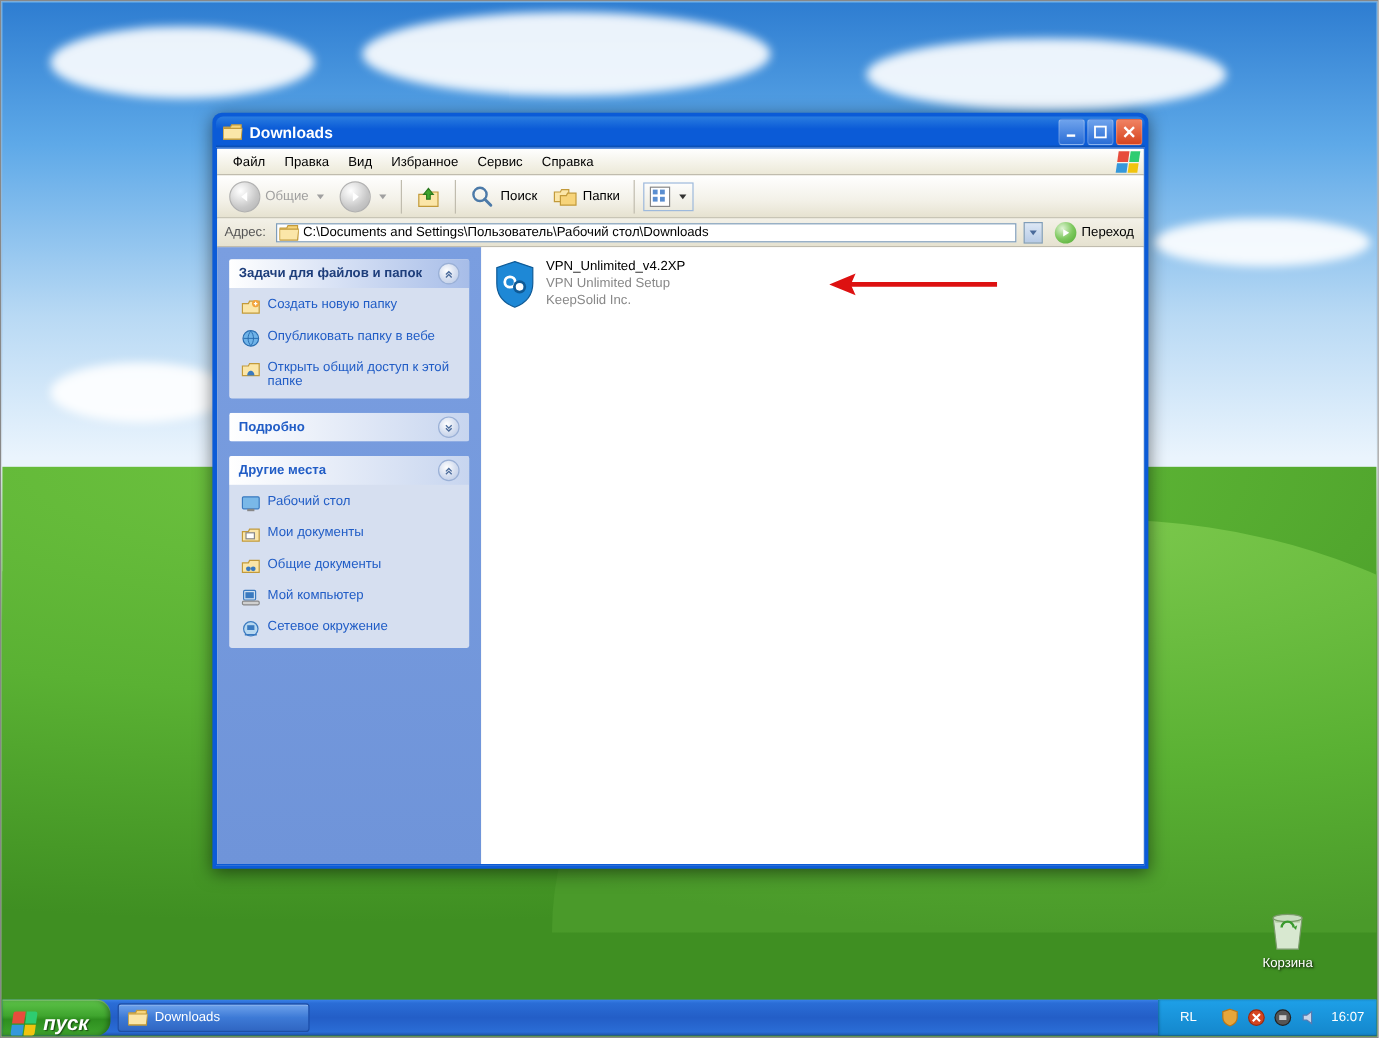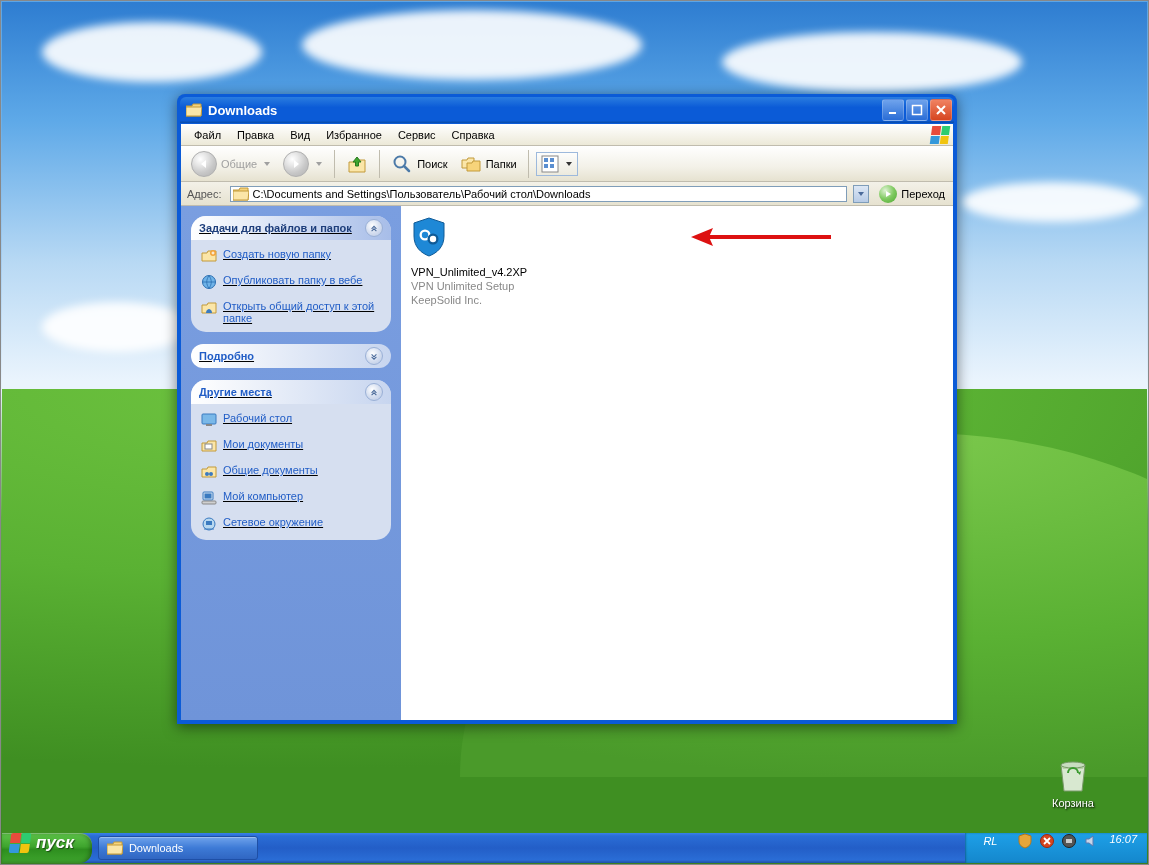--- a/index.html
+++ b/index.html
@@ -9,30 +9,30 @@
 .sky { position: absolute; left:0; right:0; top:0; height:55%; background: linear-gradient(to bottom,#2e7dd1 0%, #5ea9e8 25%, #b8d9f4 55%, #eaf4fd 80%); }
 .cloud { position:absolute; background: rgba(255,255,255,0.9); border-radius: 50%; filter: blur(4px); }
 .hill { position:absolute; left:-10%; right:-10%; bottom:0; height:55%; background: radial-gradient(ellipse 120% 100% at 30% 0%, #6dc23f 0%, #5ab133 40%, #3f8f22 80%); }
 .hill2 { position:absolute; right:-20%; bottom:10%; width:80%; height:40%; background: radial-gradient(ellipse 100% 100% at 50% 0%, #7bc84c 0%, #5ab133 60%, #4a9a2a 100%); border-radius: 50% 50% 0 0 / 100% 100% 0 0; }
 
 .desk-icon { position:absolute; right:45px; bottom:55px; width:60px; text-align:center; color:white; text-shadow: 1px 1px 2px #000; font-size:11px; }
 .desk-icon .bin { width:38px; height:40px; margin:0 auto 4px; position:relative; }
 .desk-icon .bin svg { width:38px; height:40px; }
 
 .taskbar { position:absolute; left:1px; right:1px; bottom:1px; height:30px; background: linear-gradient(to bottom,#3a80e8 0%, #2a6dd6 10%, #235ec7 50%, #2a6dd6 90%, #1e4fa6 100%); display:flex; align-items:stretch; color:white; }
-.start-btn { display:flex; align-items:flex-start; padding:0 18px 0 8px; font-style:italic; font-weight:bold; font-size:17px; background: linear-gradient(to bottom,#5fc44a 0%, #3fa52e 45%, #2e8f1f 55%, #3fa52e 100%); border-radius: 0 12px 12px 0; box-shadow: inset -2px 0 4px rgba(0,0,0,0.3), inset 0 1px 0 rgba(255,255,255,0.3); text-shadow: 1px 1px 1px rgba(0,0,0,0.5); }
+.start-btn { display:flex; align-items:flex-end; padding:0 18px 0 8px; font-style:italic; font-weight:bold; font-size:17px; background: linear-gradient(to bottom,#5fc44a 0%, #3fa52e 45%, #2e8f1f 55%, #3fa52e 100%); border-radius: 0 12px 12px 0; box-shadow: inset -2px 0 4px rgba(0,0,0,0.3), inset 0 1px 0 rgba(255,255,255,0.3); text-shadow: 1px 1px 1px rgba(0,0,0,0.5); }
 .start-btn .logo { width:20px; height:20px; margin-right:6px; display:grid; grid-template: 1fr 1fr / 1fr 1fr; gap:1px; transform: skewX(-8deg); }
 .start-btn .logo span:nth-child(1){background:#e74c3c;border-radius:2px 0 0 0;}
 .start-btn .logo span:nth-child(2){background:#2ecc71;border-radius:0 2px 0 0;}
 .start-btn .logo span:nth-child(3){background:#3498db;border-radius:0 0 0 2px;}
 .start-btn .logo span:nth-child(4){background:#f1c40f;border-radius:0 0 2px 0;}
 .task-buttons { display:flex; align-items:center; padding:3px 6px; gap:2px; }
 .task-btn { height:24px; min-width:160px; display:flex; align-items:center; padding:0 8px; background: linear-gradient(to bottom,#6fa3ec 0%, #3d7ad6 50%, #3066c2 100%); border:1px solid #1e4fa6; border-radius:3px; box-shadow: inset 0 1px 0 rgba(255,255,255,0.3); font-size:11px; }
 .task-btn .ficon { width:16px; height:14px; margin-right:6px; }
-.tray { margin-left:auto; display:flex; align-items:flex-start; background: linear-gradient(to bottom,#1ea0e8 0%, #1487cc 100%); padding:0 10px 0 14px; gap:6px; box-shadow: inset 1px 0 2px rgba(0,0,0,0.3); font-style: italic; }
+.tray { margin-left:auto; display:flex; align-items:center; background: linear-gradient(to bottom,#1ea0e8 0%, #1487cc 100%); padding:0 10px 0 14px; gap:6px; box-shadow: inset 1px 0 2px rgba(0,0,0,0.3); }
 .tray-ic { width:16px; height:16px; }
 .clock { font-size:11px; margin-left:4px; }
 .lang { font-size:11px; margin-right:10px; padding:2px 4px; }
 
 .window { position:absolute; left:176px; top:93px; width:780px; height:630px; background:#0b5bd7; border-radius:8px 8px 0 0; box-shadow: 0 3px 14px rgba(0,0,0,0.5); padding:3px; display:flex; flex-direction:column; }
 .titlebar { height:26px; display:flex; align-items:center; padding:0 2px 0 6px; color:white; font-weight:bold; font-size:13px; background: linear-gradient(to bottom,#2a7de0 0%, #0b5bd7 40%, #0b5bd7 90%, #084aa8 100%); border-radius:6px 6px 0 0; }
 .titlebar .ficon { width:16px; height:14px; margin-right:6px; }
 .winbtns { margin-left:auto; display:flex; gap:2px; }
 .winbtn { width:22px; height:22px; border-radius:3px; display:flex; align-items:center; justify-content:center; color:white; font-weight:bold; font-family: Arial, sans-serif; }
 .winbtn.min, .winbtn.max { background: linear-gradient(to bottom,#6fa3ec,#2a6dd6); border:1px solid #fff3; }
@@ -64,30 +64,30 @@
 .addrlabel { padding:0 2px; color:#555; }
 .addrfield { flex:1; height:16px; background:white; border:1px solid #7f9db9; display:flex; align-items:center; padding:0 2px; }
 .addrfield .ficon { width:16px;height:14px; margin-right:4px; }
 .addrfield input { flex:1; border:none; outline:none; font: inherit; }
 .addrdown { width:16px; height:18px; background: linear-gradient(to bottom,#dce7f5,#b7cbe6); border:1px solid #7f9db9; display:flex;align-items:center;justify-content:center; }
 .go { display:flex; align-items:center; gap:4px; padding:0 4px; }
 .gocircle { width:18px;height:18px;border-radius:50%; background: radial-gradient(circle at 35% 30%, #dff3d4, #7ec95f 50%, #4ea832); display:flex;align-items:center;justify-content:center;}
 
 .body { flex:1; display:flex; }
 .sidepane { width:220px; background: linear-gradient(to bottom,#7a9ee0 0%, #6f94d9 100%); padding:10px; display:flex; flex-direction:column; gap:12px; }
-.panel { background:#d6dff0; border-radius:15px; overflow:hidden;text-decoration:underline; }
+.panel { background:#d6dff0; border-radius:2px; overflow:hidden; }
 .panel-head { height:24px; display:flex; align-items:center; justify-content:space-between; padding:0 8px; background: linear-gradient(to right,#fff,#c7d5ef); font-weight:bold; color:#215dc6; font-size:11px; }
 .panel-head.dark { background: linear-gradient(to right,#fff,#a7bde8); color:#1e3e7b; }
 .panel-body { padding:8px 10px; display:flex; flex-direction:column; gap:10px; }
 .plink { display:flex; align-items:flex-start; gap:6px; color:#215dc6; cursor:pointer; }
 .plink .pico { width:16px; height:16px; flex-shrink:0; }
 .collapse { width:18px;height:18px; border-radius:50%; background:radial-gradient(circle at 40% 35%, #fff,#d6dff0 50%, #b7c7e4); border:1px solid #9ab0d6; display:flex;align-items:center;justify-content:center; }
 
 .content { flex:1; background:white; position:relative; padding:10px; }
-.fileitem { display:flex; gap:8px; width:260px;flex-direction:column; }
+.fileitem { display:flex; gap:8px; width:260px; }
 .fileicon { width:36px;height:42px; flex-shrink:0; }
 .fileinfo { display:flex; flex-direction:column; line-height:1.25; }
 .fn { color:#000; }
 .fd { color:#888; }
 .arrow { position:absolute; left:290px; top:20px; }
 
 .chev { width:8px;height:8px; }
 </style>
 </head>
 <body>

